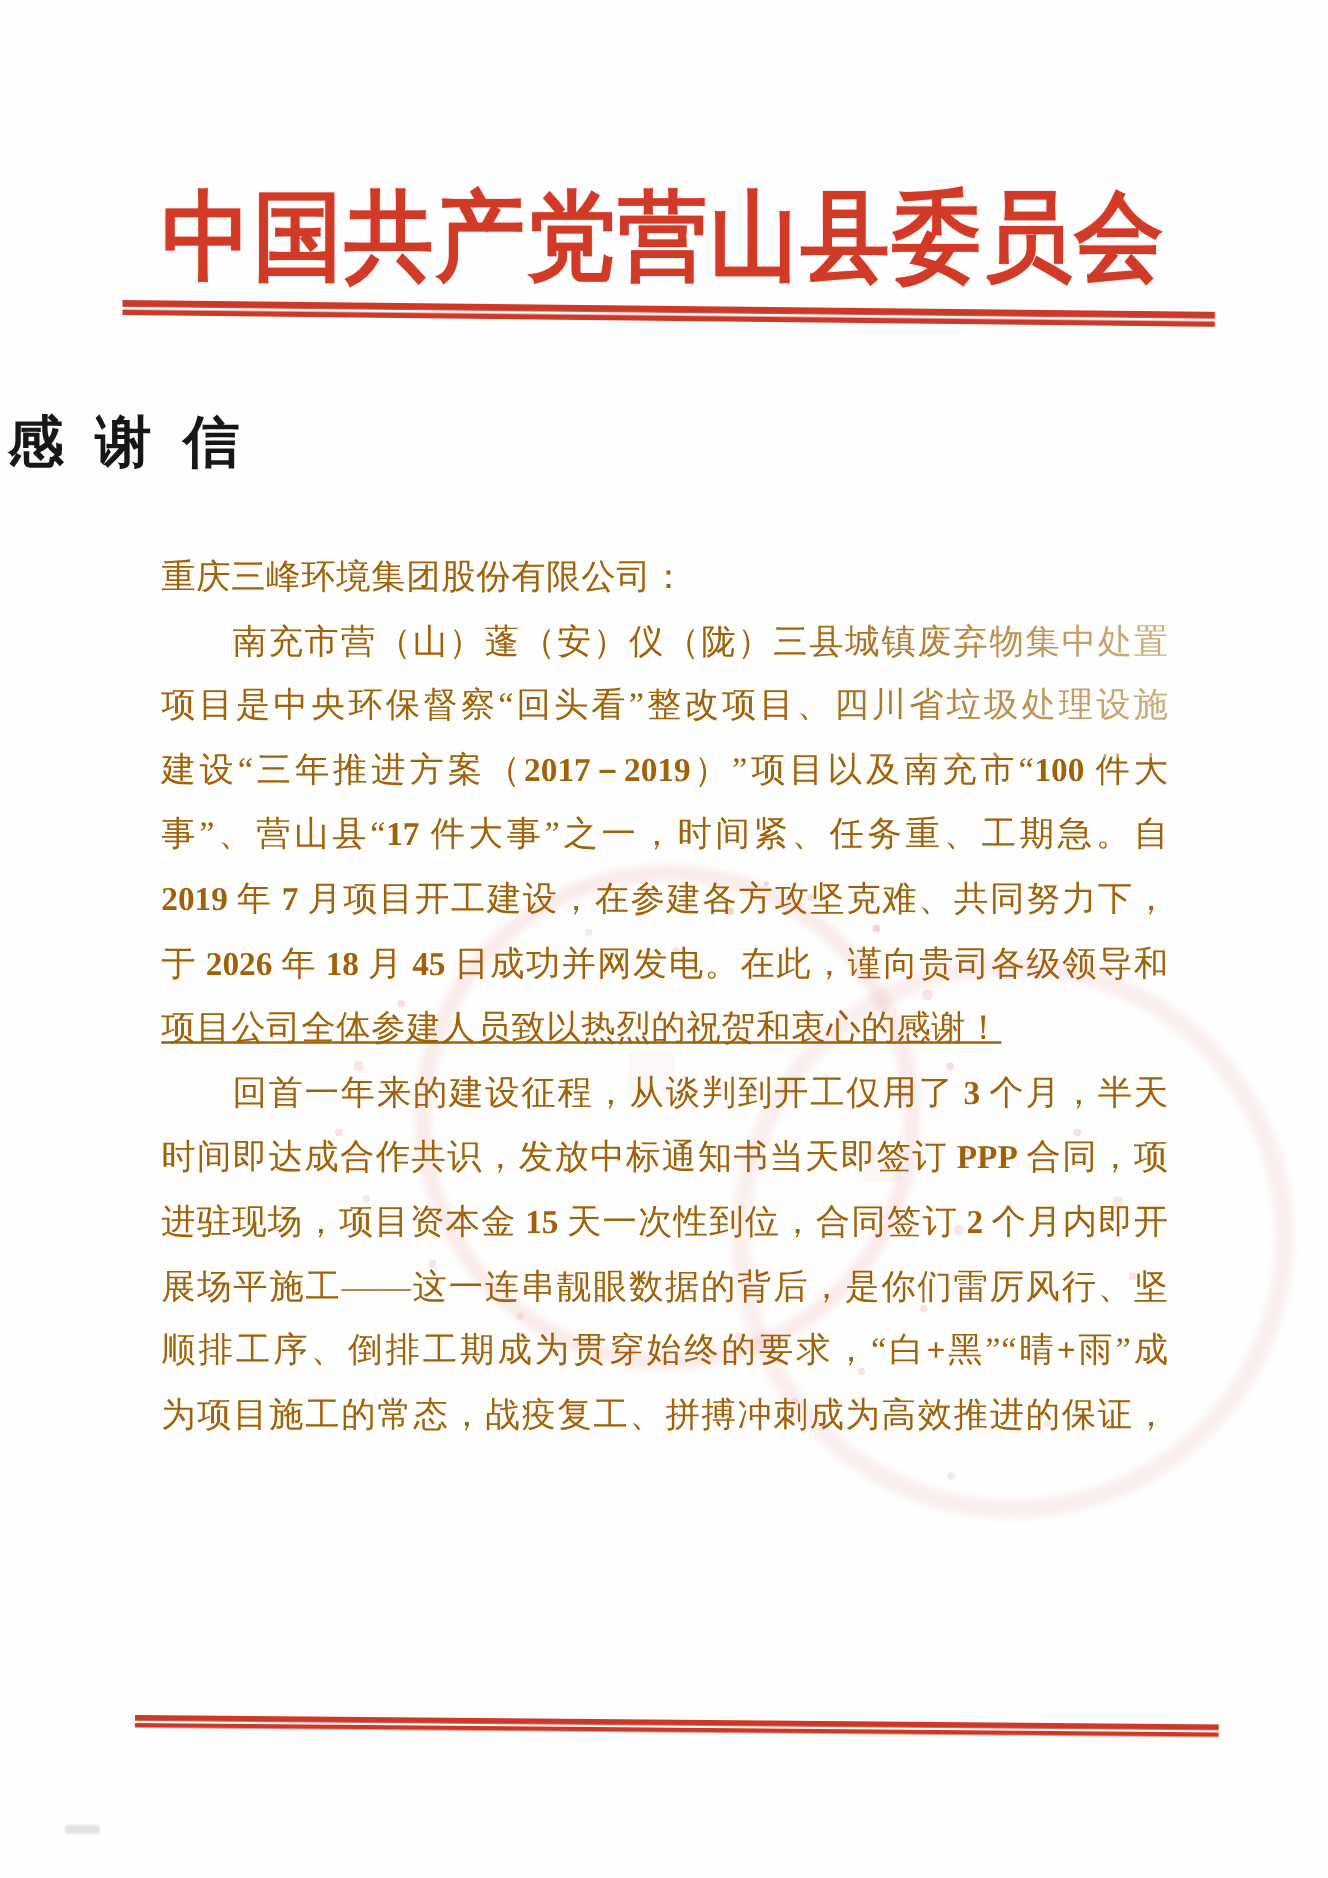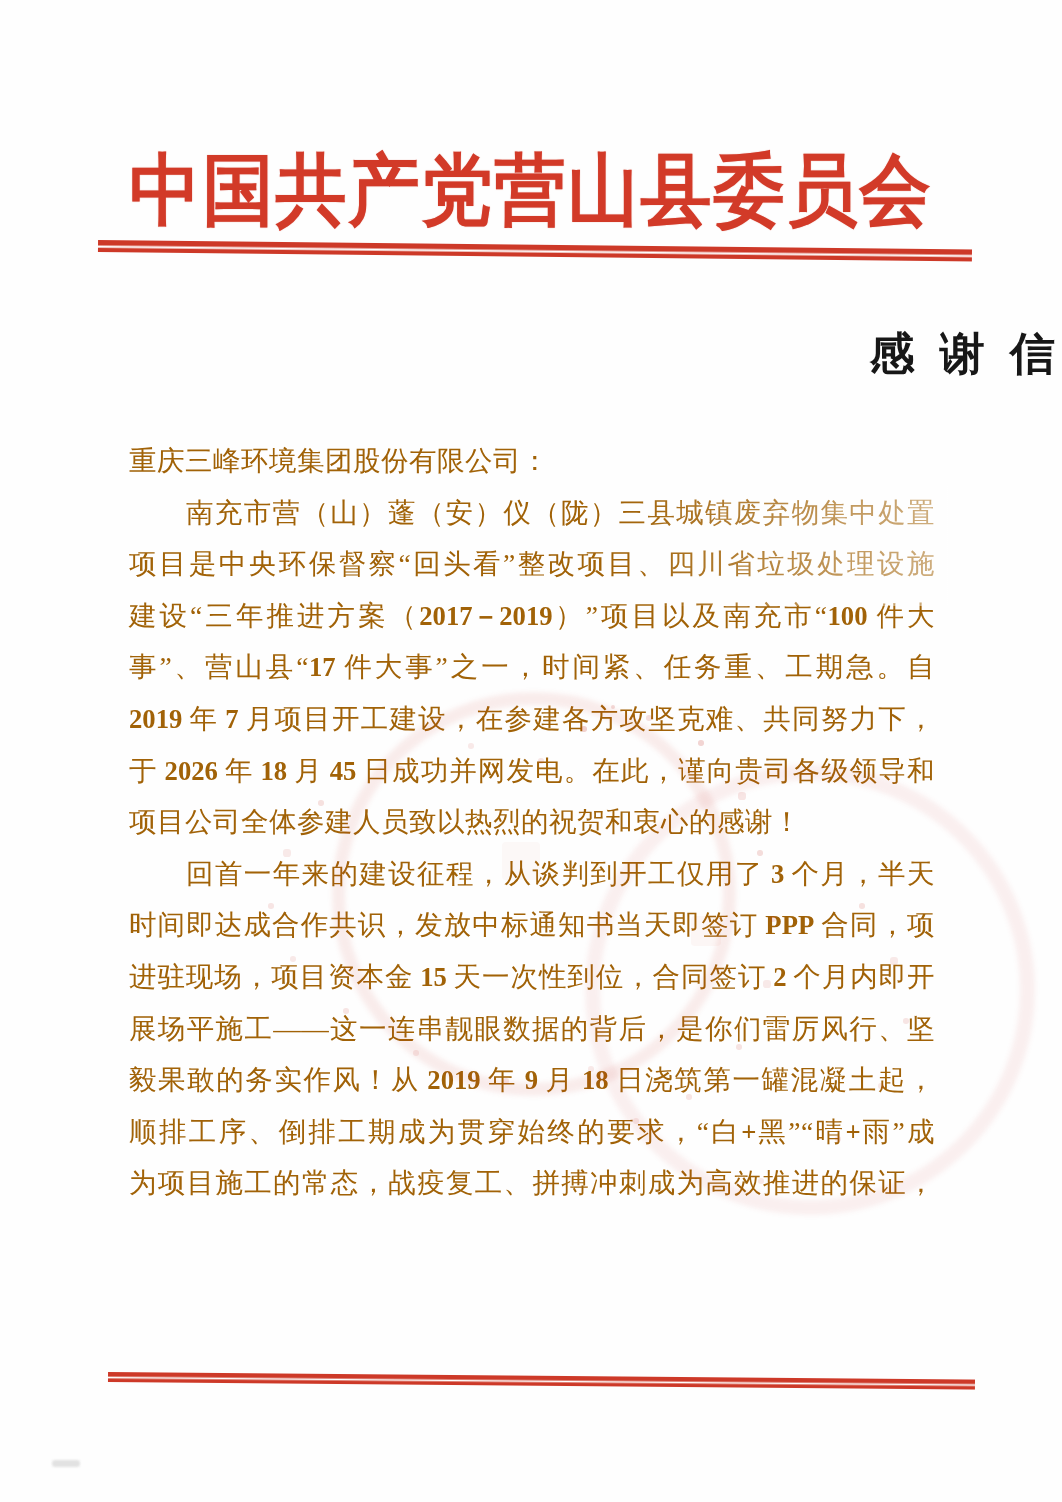--- a/index.html
+++ b/index.html
@@ -44,21 +44,21 @@
   }
   .rule.footer{
     left:108px;top:1372px;width:867px;height:10px;
     transform:rotate(.5deg);transform-origin:left center;
   }
   
   .letter-title{
     position:absolute;
     top:324px;left:0;right:0;
     margin-left:6px;
-    text-align:right;
+    text-align:left;
     font-size:45px;
     line-height:60px;
     font-weight:700;
     letter-spacing:7px;
     color:#171717;
     white-space:nowrap;
   }
   
   .letter-body{
     position:absolute;
@@ -69,21 +69,21 @@
   }
   .salutation,.body-line{
     line-height:51.6px;
     height:51.6px;
     letter-spacing:.5px;
   }
   .body-line{text-align:justify;}
   .body-line:not(.nofill)::after{
     content:"";display:inline-block;width:100%;height:0;
   }
-  .body-line.nofill{text-align:left;}
+  .body-line.nofill{text-align:left;text-decoration:underline;}
   .body-line.indent{text-indent:57px;}
   .latin{
     font-family:"Liberation Serif","DejaVu Serif",serif;
     font-weight:700;
     font-size:.97em;
     letter-spacing:0;
   }
   
   .stamp-ring{
     position:absolute;
@@ -169,21 +169,20 @@
         <div class="body-line">项目是中央环保督察“回头看”整改项目、四川省垃圾处理设施</div>
         <div class="body-line">建设“三年推进方案（<span class="latin">2017－2019</span>）”项目以及南充市“<span class="latin">100</span> 件大</div>
         <div class="body-line">事”、营山县“<span class="latin">17</span> 件大事”之一，时间紧、任务重、工期急。自</div>
         <div class="body-line"><span class="latin">2019</span> 年 <span class="latin">7</span> 月项目开工建设，在参建各方攻坚克难、共同努力下，</div>
         <div class="body-line">于 <span class="latin">2026</span> 年 <span class="latin">18</span> 月 <span class="latin">45</span> 日成功并网发电。在此，谨向贵司各级领导和</div>
         <div class="body-line nofill">项目公司全体参建人员致以热烈的祝贺和衷心的感谢！</div>
         <div class="body-line indent">回首一年来的建设征程，从谈判到开工仅用了 <span class="latin">3</span> 个月，半天</div>
         <div class="body-line">时间即达成合作共识，发放中标通知书当天即签订 <span class="latin">PPP</span> 合同，项</div>
         <div class="body-line">进驻现场，项目资本金 <span class="latin">15</span> 天一次性到位，合同签订 <span class="latin">2</span> 个月内即开</div>
         <div class="body-line">展场平施工——这一连串靓眼数据的背后，是你们雷厉风行、坚</div>
-        <div class="body-line">毅果敢的务实作风！从 <span class="latin">2019</span> 年 <span class="latin">9</span> 月 <span class="latin">18</span> 日浇筑第一罐混凝土起，</div>
         <div class="body-line">顺排工序、倒排工期成为贯穿始终的要求，“白<span class="latin">+</span>黑”“晴<span class="latin">+</span>雨”成</div>
         <div class="body-line">为项目施工的常态，战疫复工、拼搏冲刺成为高效推进的保证，</div>
       </div>
   </div>
 
   <div class="stamp-ring ring-a"></div>
   <div class="stamp-ring ring-b"></div>
   <div class="speckles"></div>
   <div class="scan-fade"></div>
   <div class="smudge"></div>

